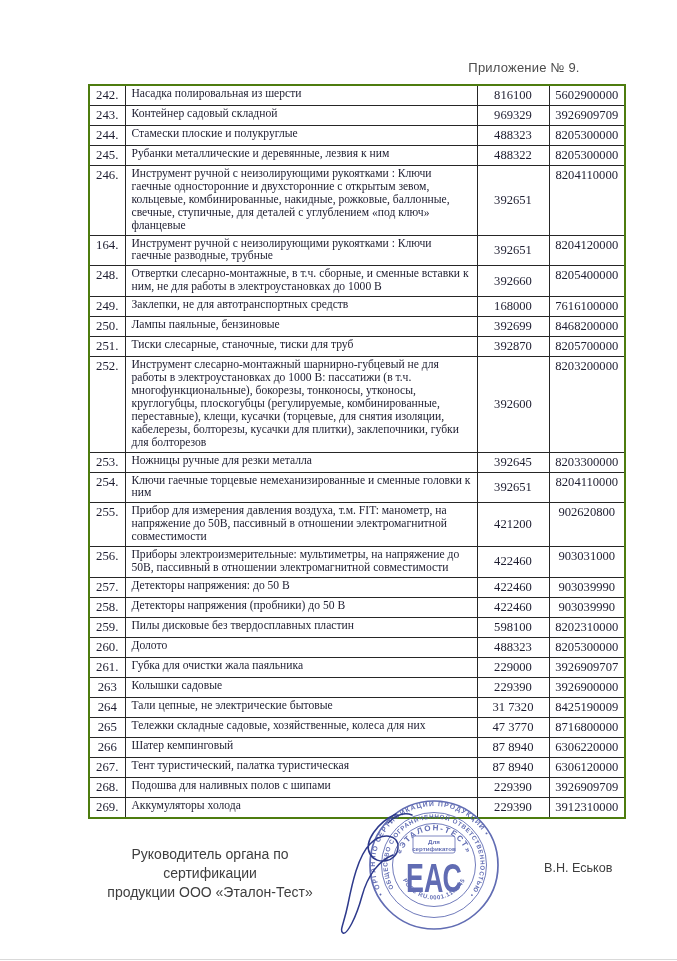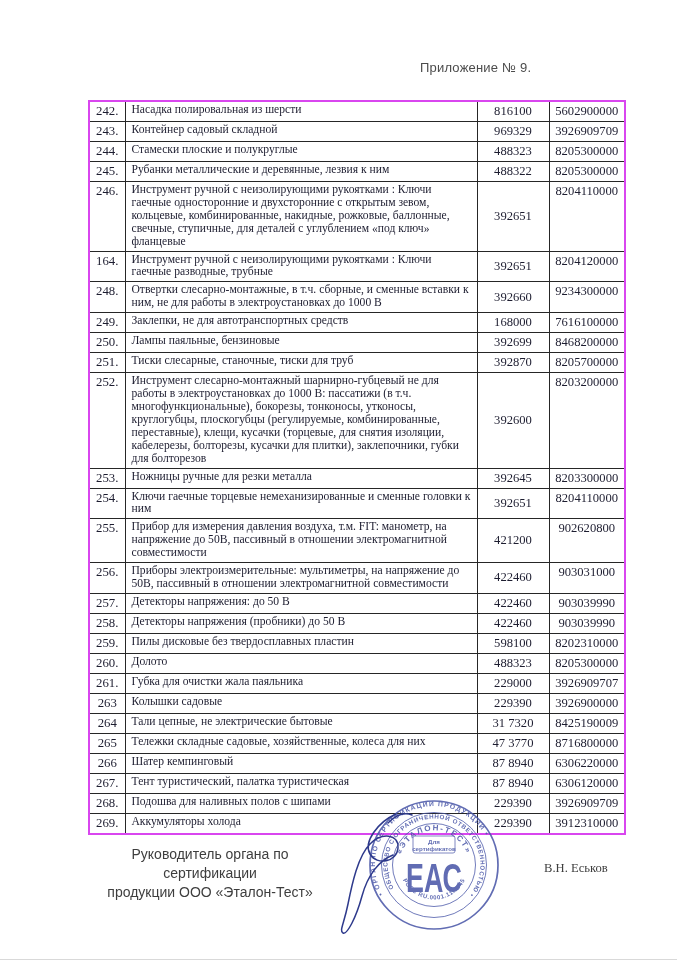--- a/index.html
+++ b/index.html
@@ -3,42 +3,42 @@
 <meta charset="utf-8">
 <style>
   * { margin:0; padding:0; box-sizing:border-box; }
   body { background:#ffffff; font-family:"Liberation Serif","DejaVu Serif",serif; }
   .page {
     position:relative; width:677px; height:961px; background:#ffffff;
     overflow:hidden; margin:0 auto;
   }
   .appendix-note {
     position:absolute; top:60px; left:420px; width:208px;
-    text-align:left; font-family:"Liberation Sans","DejaVu Sans",sans-serif;
+    text-align:center; font-family:"Liberation Sans","DejaVu Sans",sans-serif;
     font-size:13px; color:#4c4c4c; letter-spacing:0.2px;
   }
   table.products {
-    position:absolute; left:88px; top:100px; width:536px;
+    position:absolute; left:88px; top:84px; width:536px;
     border-collapse:collapse; table-layout:fixed;
-    border:2px solid #d946ef;
+    border:2px solid #4d7c0f;
     color:#1d1d30;
   }
   table.products td { border:1px solid #262626; }
   td.c-num  { width:36px;  text-align:center; vertical-align:top; font-size:12.8px; padding:2px 1px; height:16px; }
   td.c-desc { width:352px; text-align:left;   vertical-align:top; font-size:11.6px; line-height:12.9px; padding:2px 6px 2px 6px; }
   td.c-code1{ width:72px;  text-align:center; vertical-align:middle; font-size:12.6px; padding:1px 8px; }
   td.c-code2{ width:76px;  text-align:center; vertical-align:top; font-size:12.6px; padding:2px 2px; }
   .signatory-title {
     position:absolute; left:84px; top:845px; width:252px;
     text-align:center; font-family:"Liberation Sans","DejaVu Sans",sans-serif;
     font-size:14px; line-height:19px; color:#3e3e3e;
   }
   .signatory-name {
     position:absolute; left:544px; top:861px; width:100px;
-    font-family:Liberation Serif, serif;
+    font-family:Liberation Sans, sans-serif;
     font-size:12.6px; color:#3e3e3e;
   }
   .stamp-svg { position:absolute; left:330px; top:792px; }
   .stamp-ring { fill:none; stroke:var(--stamp-ink,#4a57a8); }
   .stamp-text { fill:var(--stamp-ink,#4a57a8); font-family:"Liberation Sans","DejaVu Sans",sans-serif; font-weight:bold; }
   .stamp-center-rect { fill:none; stroke:var(--stamp-ink,#4a57a8); stroke-width:0.8; }
   .sig-stroke { fill:none; stroke:var(--sig-ink,#2e3a8c); stroke-width:1.5; stroke-linecap:round; }
   .page-bottom-edge { position:absolute; left:0; bottom:1px; width:100%; height:1px; background:#d9d9d9; }
 </style>
 </head>
@@ -89,21 +89,21 @@
       <td class="c-num">164.</td>
       <td class="c-desc">Инструмент ручной с неизолирующими рукоятками : Ключи гаечные разводные, трубные</td>
       <td class="c-code1">392651</td>
       <td class="c-code2">8204120000</td>
     </tr>
 
     <tr>
       <td class="c-num">248.</td>
       <td class="c-desc">Отвертки слесарно-монтажные, в т.ч. сборные, и сменные вставки к ним, не для работы в электроустановках до 1000 В</td>
       <td class="c-code1">392660</td>
-      <td class="c-code2">9234300000</td>
+      <td class="c-code2">8205400000</td>
     </tr>
 
     <tr>
       <td class="c-num">249.</td>
       <td class="c-desc">Заклепки, не для автотранспортных средств</td>
       <td class="c-code1">168000</td>
       <td class="c-code2">7616100000</td>
     </tr>
 
     <tr>

